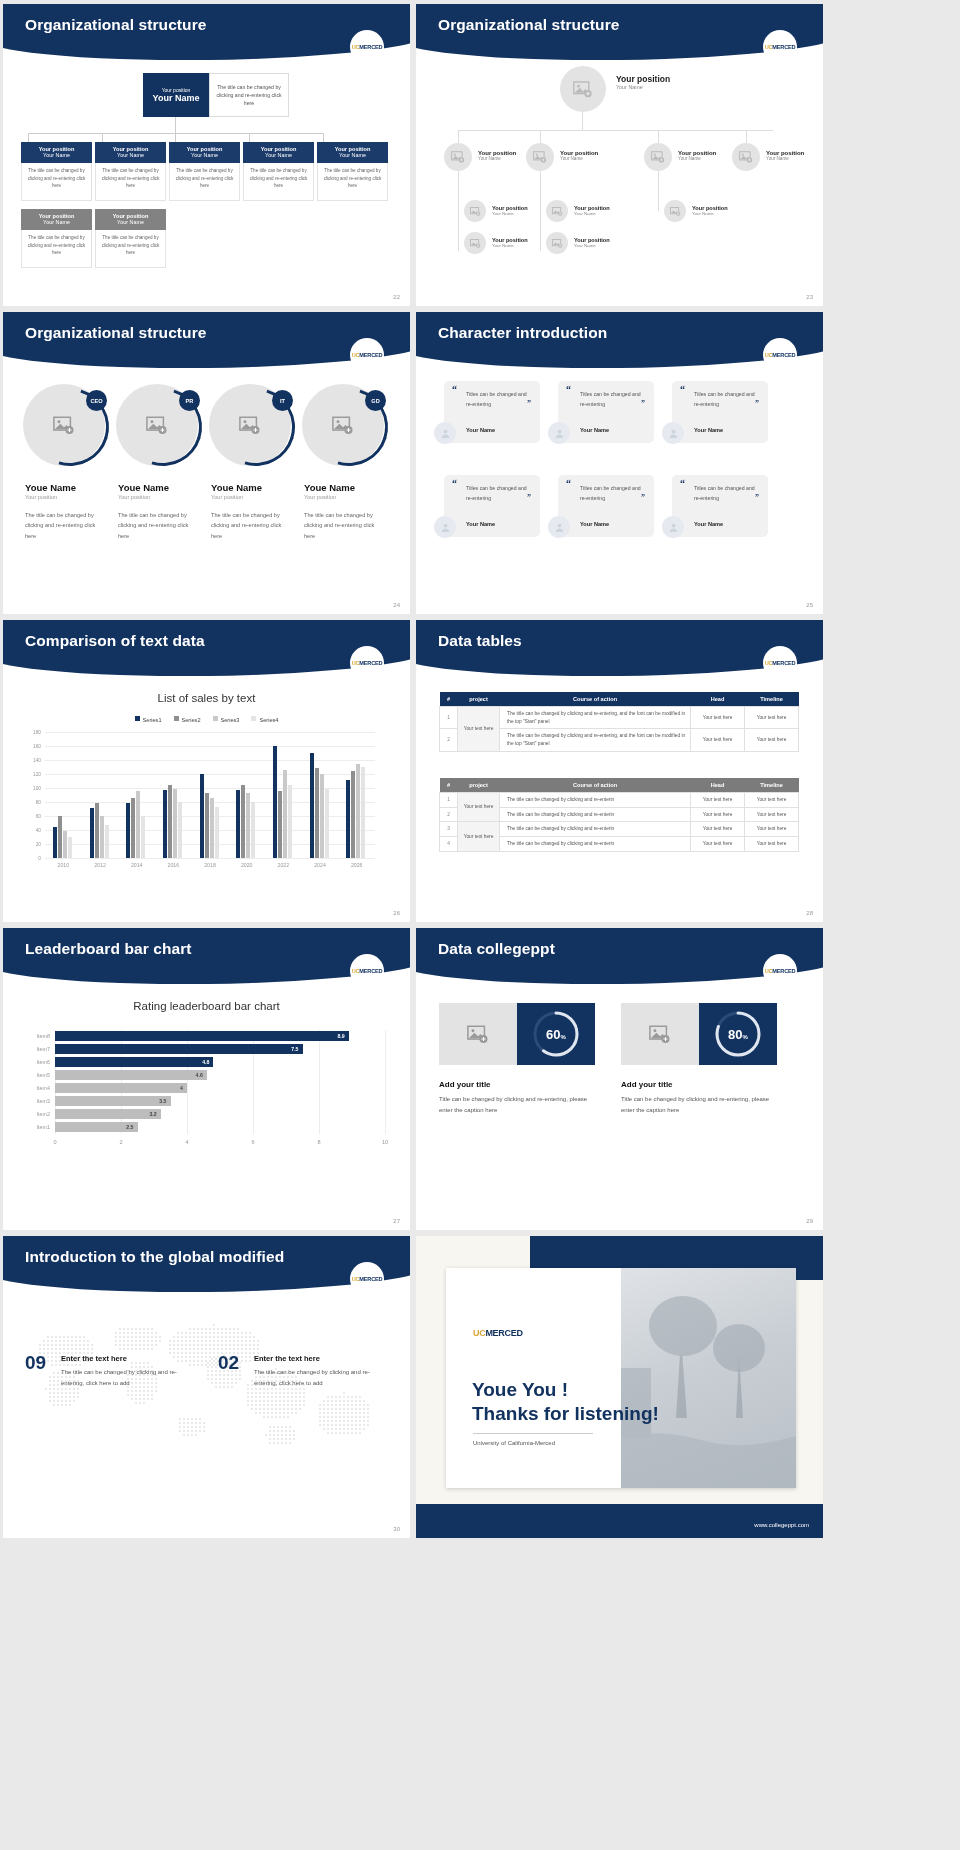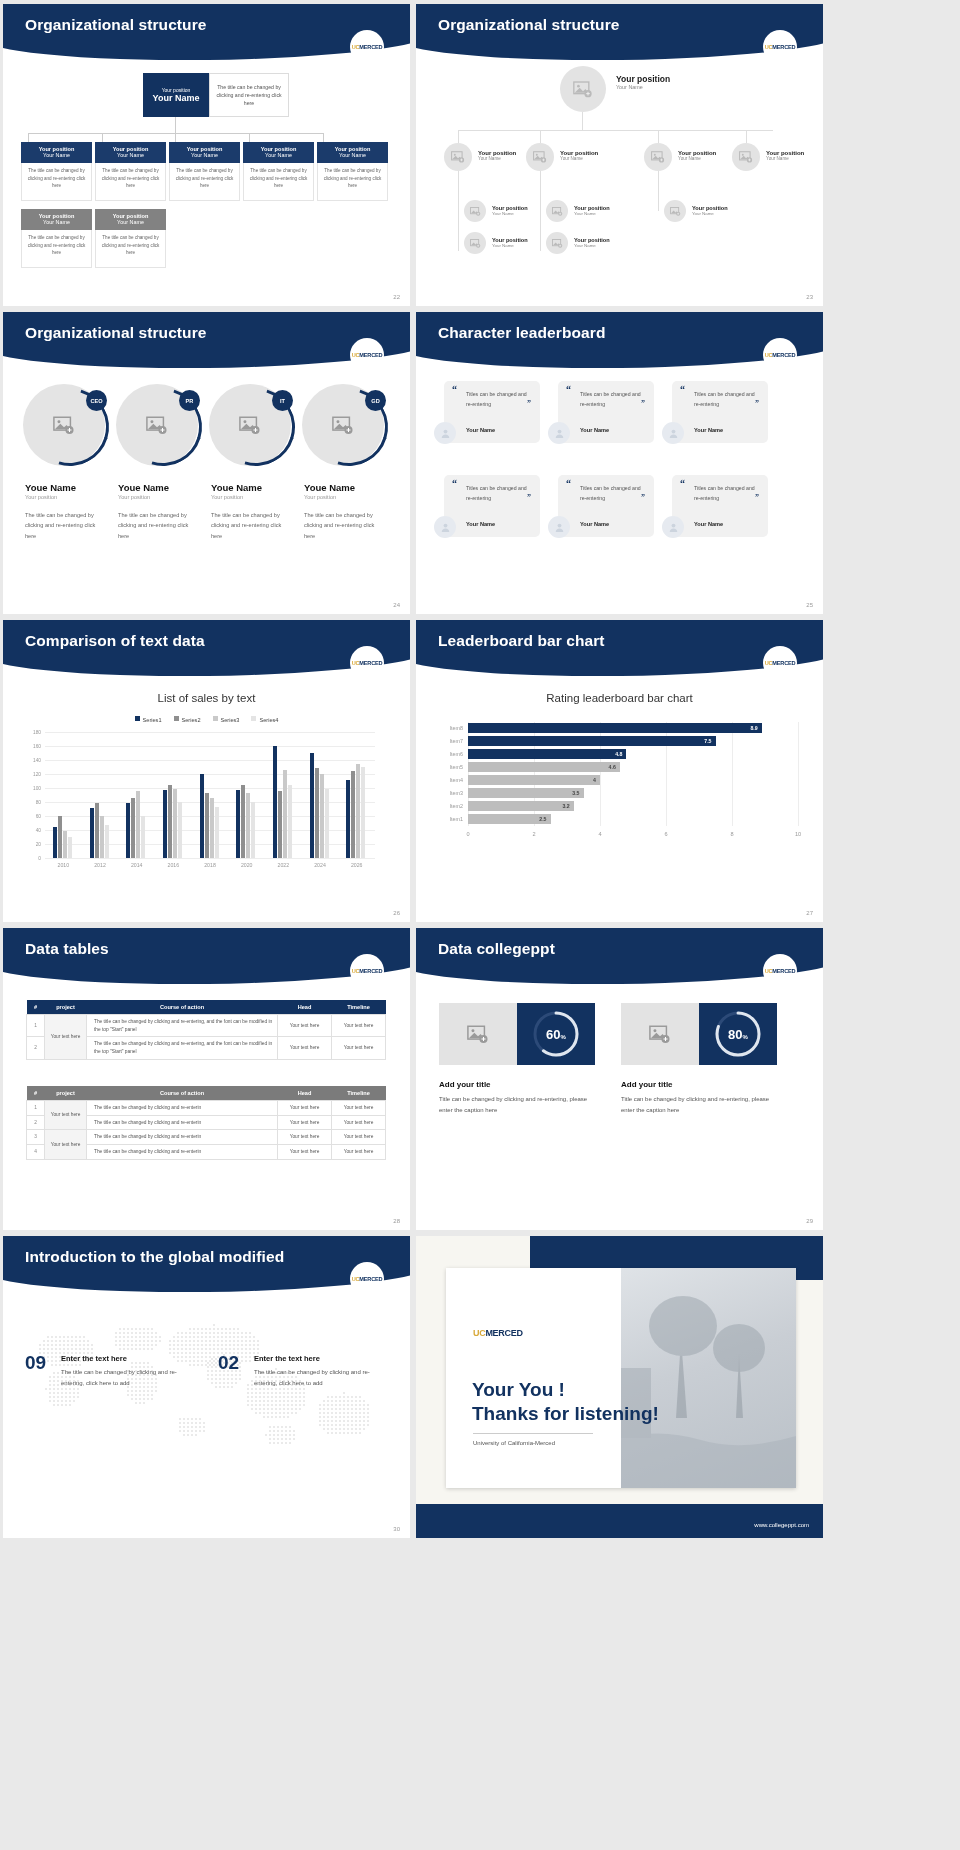--- a/index.html
+++ b/index.html
@@ -450,21 +450,21 @@
       <div class="dsc">The title can be changed by clicking and re-entering click here</div>
     </div>
 
     <div class="pnum">24</div>
   </div>
 
   <div class="slide s25">
     <div class="band tilt">
         <div class="fill"></div>
       </div>
-    <div class="stitle">Character leaderboard</div>
+    <div class="stitle">Character introduction</div>
     <div class="logobub">
       <div class="logotxt"><i>UC</i><span>MERCED</span></div>
     </div>
 
     <div class="qcard" style="left:28px;  top:69px;">
       <div class="qm">“</div>
       <div class="qt">Titles can be changed and re-entering</div>
       <div class="qe">”</div>
       <div class="qn">Your Name</div>
     </div>
@@ -639,96 +639,20 @@
         <div class="grp" style="left: 301.4px;">
           <div class="bar" style="height: 78.4px; background: rgb(18, 50, 96);"></div>
           <div class="bar" style="height: 87.5px; background: rgb(143, 143, 143);"></div>
           <div class="bar" style="height: 93.8px; background: rgb(201, 201, 201);"></div>
           <div class="bar" style="height: 91px; background: rgb(228, 228, 228);"></div>
         </div>
         <div class="xlb" style="left: 311.667px;">2026</div>
       </div>
 
     <div class="pnum">26</div>
-  </div>
-
-  <div class="slide s27">
-    <div class="band tilt">
-        <div class="fill"></div>
-      </div>
-    <div class="stitle">Leaderboard bar chart</div>
-    <div class="logobub">
-      <div class="logotxt"><i>UC</i><span>MERCED</span></div>
-    </div>
-
-    <div class="chtitle" style="top:72px">Rating leaderboard bar chart</div>
-    <div class="plot" id="plot-27" style="left:52px; top:102px; width:330px; height:120px;">
-        <div class="lb-vl" style="left: 0px; height: 104px;"></div>
-        <div class="lb-x" style="left: 0px; top: 109px;">0</div>
-        <div class="lb-vl" style="left: 66px; height: 104px;"></div>
-        <div class="lb-x" style="left: 66px; top: 109px;">2</div>
-        <div class="lb-vl" style="left: 132px; height: 104px;"></div>
-        <div class="lb-x" style="left: 132px; top: 109px;">4</div>
-        <div class="lb-vl" style="left: 198px; height: 104px;"></div>
-        <div class="lb-x" style="left: 198px; top: 109px;">6</div>
-        <div class="lb-vl" style="left: 264px; height: 104px;"></div>
-        <div class="lb-x" style="left: 264px; top: 109px;">8</div>
-        <div class="lb-vl" style="left: 330px; height: 104px;"></div>
-        <div class="lb-x" style="left: 330px; top: 109px;">10</div>
-        <div class="lb-row" style="top: 1px; left: 0px;">
-          <div class="lb-name">Item8</div>
-          <div class="lb-bar" style="width: 293.7px; background: rgb(18, 50, 96);">
-            <div class="lb-val" style="color: rgb(255, 255, 255);">8.9</div>
-          </div>
-        </div>
-        <div class="lb-row" style="top: 14px; left: 0px;">
-          <div class="lb-name">Item7</div>
-          <div class="lb-bar" style="width: 247.5px; background: rgb(18, 50, 96);">
-            <div class="lb-val" style="color: rgb(255, 255, 255);">7.5</div>
-          </div>
-        </div>
-        <div class="lb-row" style="top: 27px; left: 0px;">
-          <div class="lb-name">Item6</div>
-          <div class="lb-bar" style="width: 158.4px; background: rgb(18, 50, 96);">
-            <div class="lb-val" style="color: rgb(255, 255, 255);">4.8</div>
-          </div>
-        </div>
-        <div class="lb-row" style="top: 40px; left: 0px;">
-          <div class="lb-name">Item5</div>
-          <div class="lb-bar" style="width: 151.8px; background: rgb(189, 189, 189);">
-            <div class="lb-val" style="color: rgb(68, 68, 68);">4.6</div>
-          </div>
-        </div>
-        <div class="lb-row" style="top: 53px; left: 0px;">
-          <div class="lb-name">Item4</div>
-          <div class="lb-bar" style="width: 132px; background: rgb(189, 189, 189);">
-            <div class="lb-val" style="color: rgb(68, 68, 68);">4</div>
-          </div>
-        </div>
-        <div class="lb-row" style="top: 66px; left: 0px;">
-          <div class="lb-name">Item3</div>
-          <div class="lb-bar" style="width: 115.5px; background: rgb(189, 189, 189);">
-            <div class="lb-val" style="color: rgb(68, 68, 68);">3.5</div>
-          </div>
-        </div>
-        <div class="lb-row" style="top: 79px; left: 0px;">
-          <div class="lb-name">Item2</div>
-          <div class="lb-bar" style="width: 105.6px; background: rgb(189, 189, 189);">
-            <div class="lb-val" style="color: rgb(68, 68, 68);">3.2</div>
-          </div>
-        </div>
-        <div class="lb-row" style="top: 92px; left: 0px;">
-          <div class="lb-name">Item1</div>
-          <div class="lb-bar" style="width: 82.5px; background: rgb(189, 189, 189);">
-            <div class="lb-val" style="color: rgb(68, 68, 68);">2.5</div>
-          </div>
-        </div>
-      </div>
-
-    <div class="pnum">27</div>
   </div>
 
   <div class="slide s28">
     <div class="band tilt">
         <div class="fill"></div>
       </div>
     <div class="stitle">Data tables</div>
     <div class="logobub">
       <div class="logotxt"><i>UC</i><span>MERCED</span></div>
     </div>
@@ -794,20 +718,96 @@
         <tr>
           <td class="idx">4</td>
           <td class="act">The title can be changed by clicking and re-enterin</td>
           <td class="hd2">Your text here</td>
           <td class="tl2">Your text here</td>
         </tr>
       </tbody>
     </table>
 
     <div class="pnum">28</div>
+  </div>
+
+  <div class="slide s27">
+    <div class="band tilt">
+        <div class="fill"></div>
+      </div>
+    <div class="stitle">Leaderboard bar chart</div>
+    <div class="logobub">
+      <div class="logotxt"><i>UC</i><span>MERCED</span></div>
+    </div>
+
+    <div class="chtitle" style="top:72px">Rating leaderboard bar chart</div>
+    <div class="plot" id="plot-27" style="left:52px; top:102px; width:330px; height:120px;">
+        <div class="lb-vl" style="left: 0px; height: 104px;"></div>
+        <div class="lb-x" style="left: 0px; top: 109px;">0</div>
+        <div class="lb-vl" style="left: 66px; height: 104px;"></div>
+        <div class="lb-x" style="left: 66px; top: 109px;">2</div>
+        <div class="lb-vl" style="left: 132px; height: 104px;"></div>
+        <div class="lb-x" style="left: 132px; top: 109px;">4</div>
+        <div class="lb-vl" style="left: 198px; height: 104px;"></div>
+        <div class="lb-x" style="left: 198px; top: 109px;">6</div>
+        <div class="lb-vl" style="left: 264px; height: 104px;"></div>
+        <div class="lb-x" style="left: 264px; top: 109px;">8</div>
+        <div class="lb-vl" style="left: 330px; height: 104px;"></div>
+        <div class="lb-x" style="left: 330px; top: 109px;">10</div>
+        <div class="lb-row" style="top: 1px; left: 0px;">
+          <div class="lb-name">Item8</div>
+          <div class="lb-bar" style="width: 293.7px; background: rgb(18, 50, 96);">
+            <div class="lb-val" style="color: rgb(255, 255, 255);">8.9</div>
+          </div>
+        </div>
+        <div class="lb-row" style="top: 14px; left: 0px;">
+          <div class="lb-name">Item7</div>
+          <div class="lb-bar" style="width: 247.5px; background: rgb(18, 50, 96);">
+            <div class="lb-val" style="color: rgb(255, 255, 255);">7.5</div>
+          </div>
+        </div>
+        <div class="lb-row" style="top: 27px; left: 0px;">
+          <div class="lb-name">Item6</div>
+          <div class="lb-bar" style="width: 158.4px; background: rgb(18, 50, 96);">
+            <div class="lb-val" style="color: rgb(255, 255, 255);">4.8</div>
+          </div>
+        </div>
+        <div class="lb-row" style="top: 40px; left: 0px;">
+          <div class="lb-name">Item5</div>
+          <div class="lb-bar" style="width: 151.8px; background: rgb(189, 189, 189);">
+            <div class="lb-val" style="color: rgb(68, 68, 68);">4.6</div>
+          </div>
+        </div>
+        <div class="lb-row" style="top: 53px; left: 0px;">
+          <div class="lb-name">Item4</div>
+          <div class="lb-bar" style="width: 132px; background: rgb(189, 189, 189);">
+            <div class="lb-val" style="color: rgb(68, 68, 68);">4</div>
+          </div>
+        </div>
+        <div class="lb-row" style="top: 66px; left: 0px;">
+          <div class="lb-name">Item3</div>
+          <div class="lb-bar" style="width: 115.5px; background: rgb(189, 189, 189);">
+            <div class="lb-val" style="color: rgb(68, 68, 68);">3.5</div>
+          </div>
+        </div>
+        <div class="lb-row" style="top: 79px; left: 0px;">
+          <div class="lb-name">Item2</div>
+          <div class="lb-bar" style="width: 105.6px; background: rgb(189, 189, 189);">
+            <div class="lb-val" style="color: rgb(68, 68, 68);">3.2</div>
+          </div>
+        </div>
+        <div class="lb-row" style="top: 92px; left: 0px;">
+          <div class="lb-name">Item1</div>
+          <div class="lb-bar" style="width: 82.5px; background: rgb(189, 189, 189);">
+            <div class="lb-val" style="color: rgb(68, 68, 68);">2.5</div>
+          </div>
+        </div>
+      </div>
+
+    <div class="pnum">27</div>
   </div>
 
   <div class="slide s29">
     <div class="band tilt">
         <div class="fill"></div>
       </div>
     <div class="stitle">Data collegeppt</div>
     <div class="logobub">
       <div class="logotxt"><i>UC</i><span>MERCED</span></div>
     </div>
@@ -1792,21 +1792,21 @@
           <path d="M0 170 Q40 160 80 172 T175 168 L175 220 L0 220Z" fill="#aab2ba"></path>
           <path d="M55 150 L60 70 L66 150Z" fill="#8d969e"></path>
           <ellipse cx="62" cy="58" rx="34" ry="30" fill="#9aa3ab"></ellipse>
           <ellipse cx="118" cy="80" rx="26" ry="24" fill="#9aa3ab"></ellipse>
           <path d="M115 150 L118 86 L122 150Z" fill="#8d969e"></path>
           <rect x="0" y="100" width="30" height="70" fill="#a3abb3"></rect>
         </svg>
       </div>
       <div class="ulogo"><i>UC</i><span>MERCED</span></div>
       <div class="ty">
-        <div>Your You !</div>
+        <div>Youe You !</div>
         <div>Thanks for listening!</div>
       </div>
       <div class="rule"></div>
       <div class="sub">University of California-Merced</div>
     </div>
     <div class="site">www.collegeppt.com</div>
   </div>
 
 </div>
 

